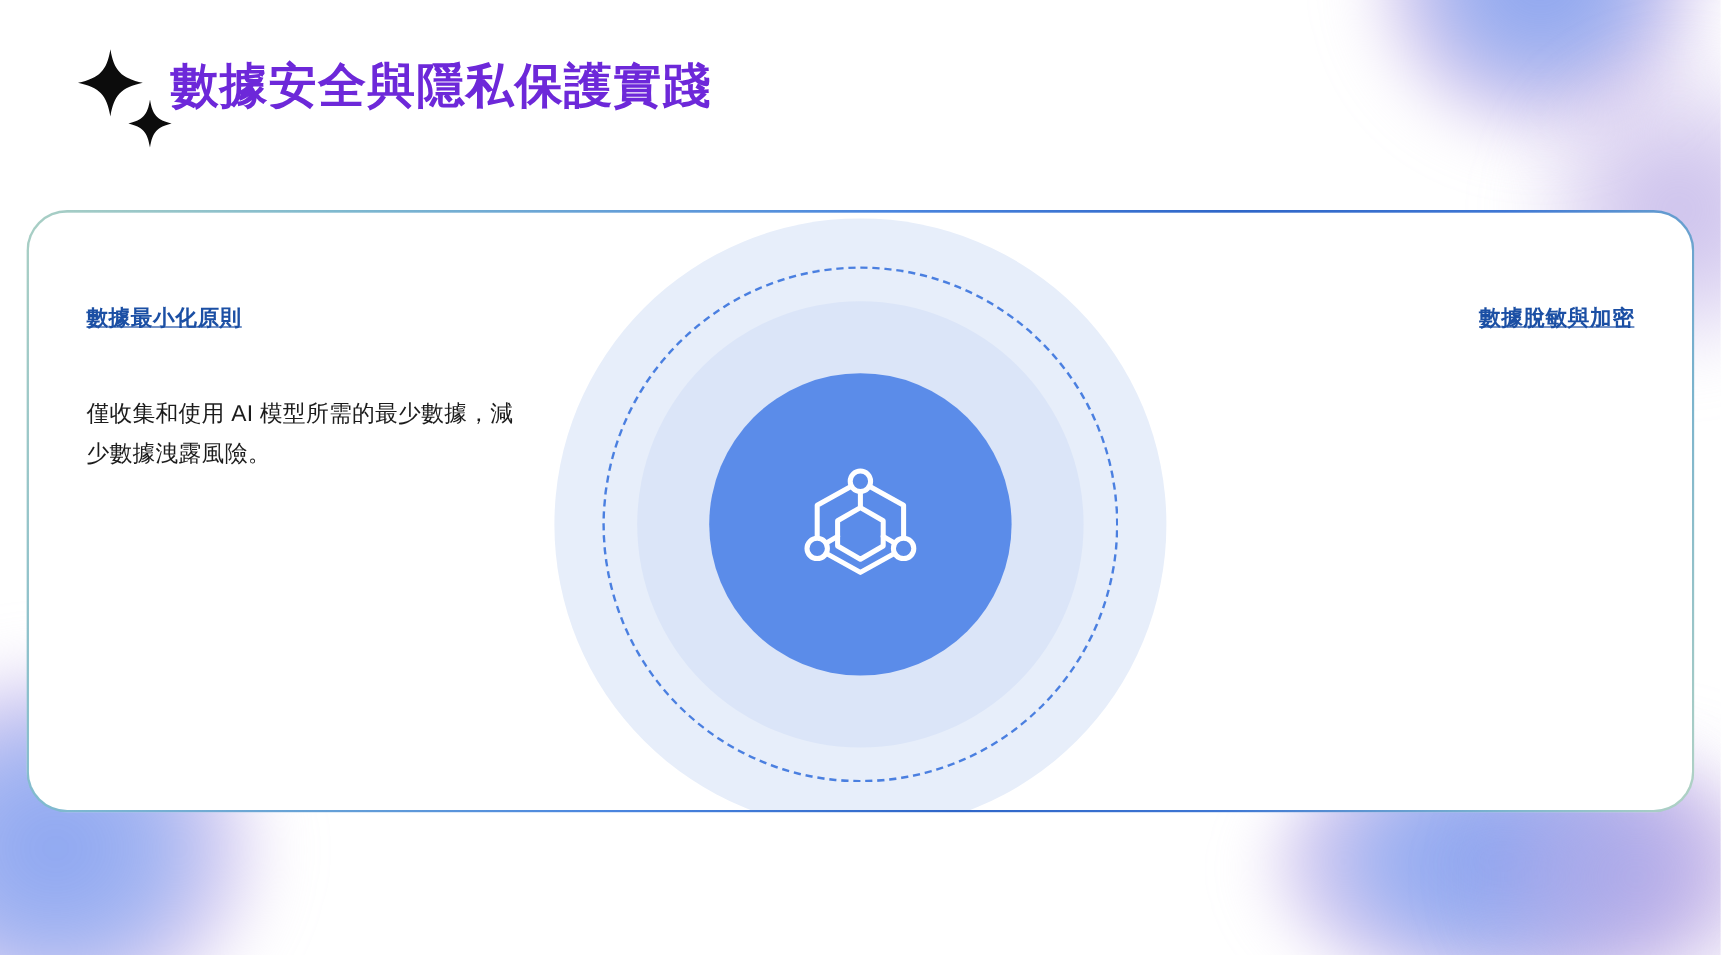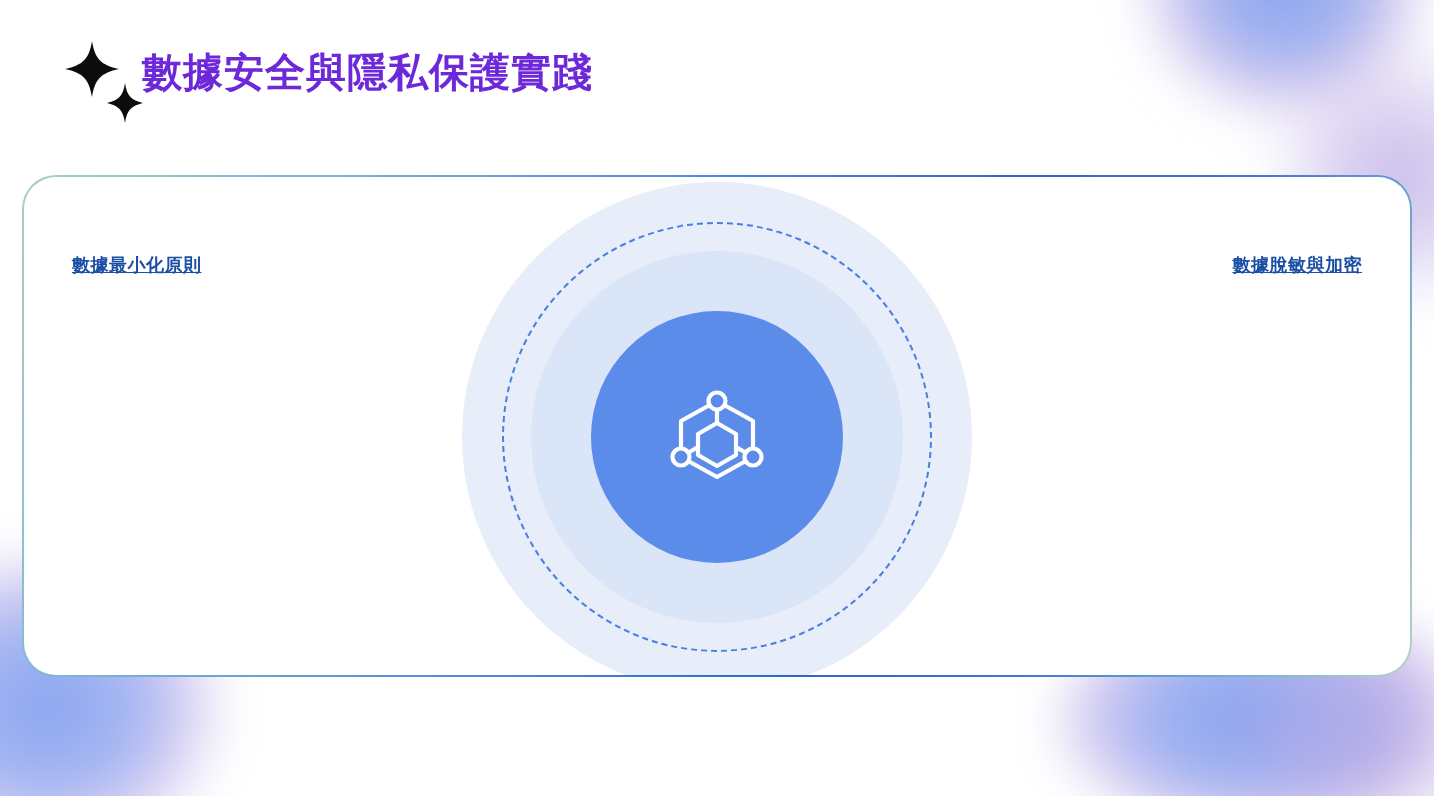--- a/index.html
+++ b/index.html
@@ -219,20 +219,21 @@
 
           <circle cx="56" cy="20" r="8.5" fill="#5b8ce9" stroke="#ffffff" stroke-width="4.2"></circle>
           <circle cx="20" cy="76" r="8.5" fill="#5b8ce9" stroke="#ffffff" stroke-width="4.2"></circle>
           <circle cx="92" cy="76" r="8.5" fill="#5b8ce9" stroke="#ffffff" stroke-width="4.2"></circle>
         </svg>
       </div>
     </div>
 
     <div class="col col-left">
       <div class="col-heading">數據最小化原則</div>
+      <div class="col-body">僅收集和使用 AI 模型所需的最少數據，減少數據洩露風險。</div>
     </div>
 
     <div class="col col-right">
       <div class="col-heading">數據脫敏與加密</div>
     </div>
 
   </div>
 </div>
 
 </body></html>

